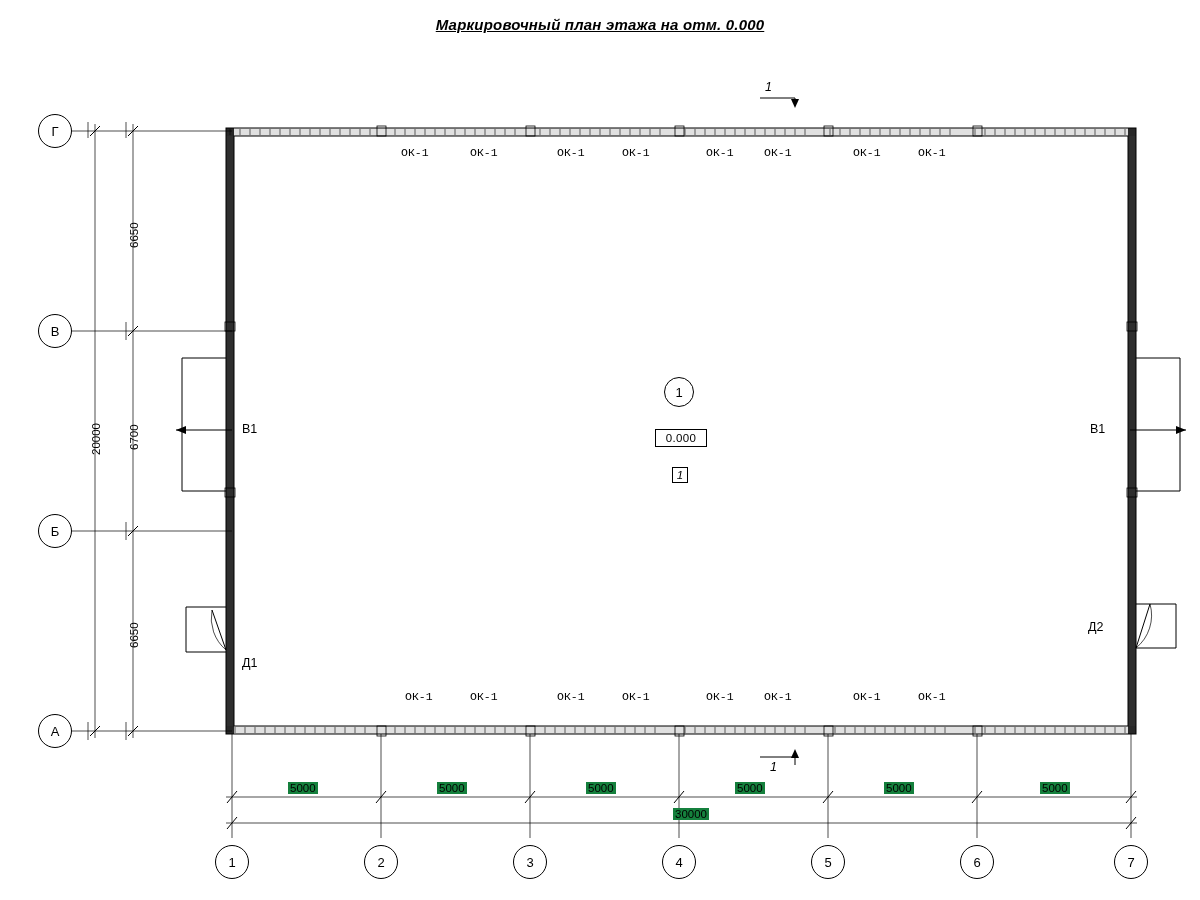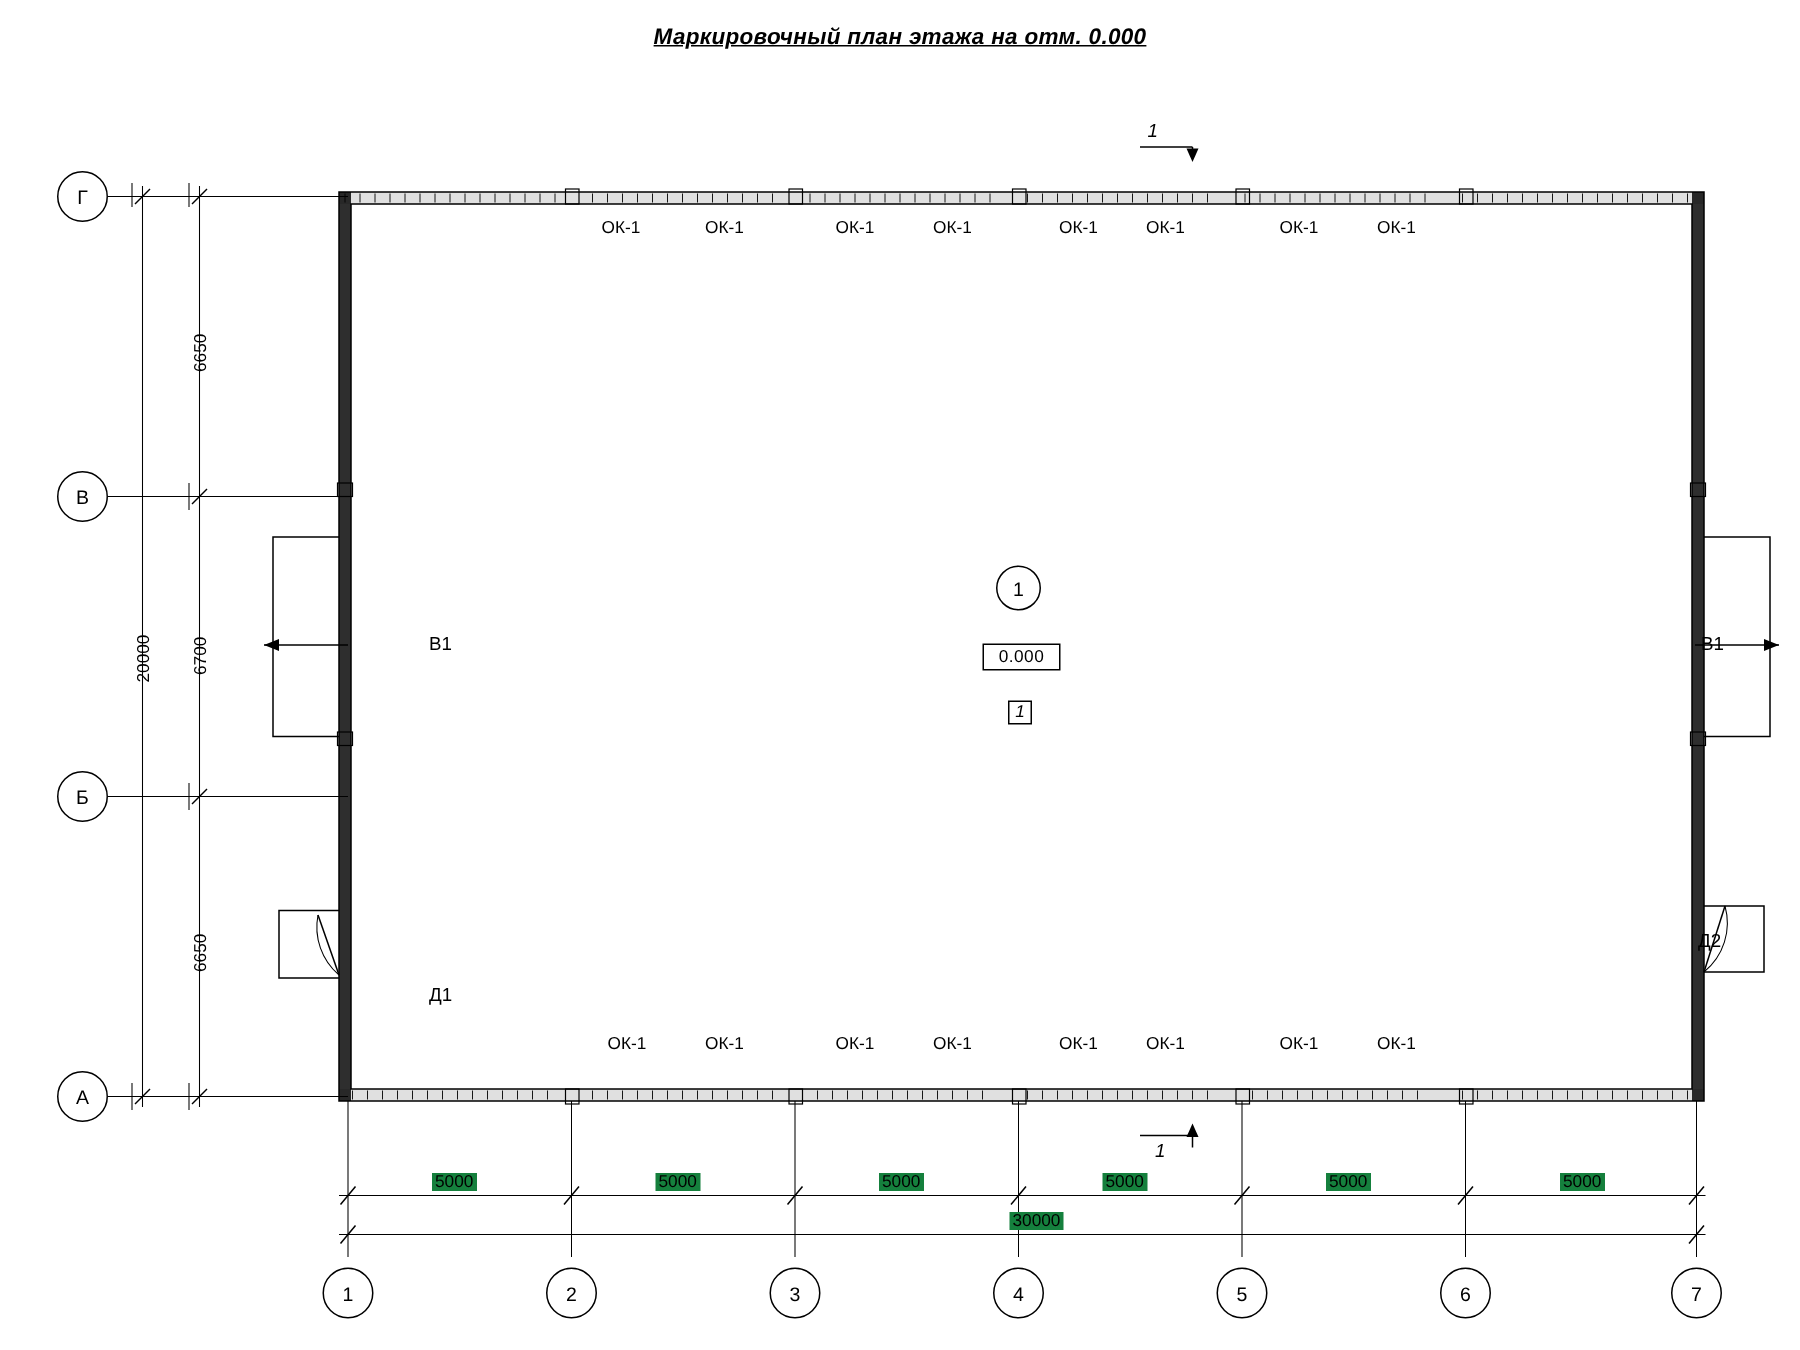--- a/index.html
+++ b/index.html
@@ -52,20 +52,21 @@
     position: absolute;
     font-size: 11.5px;
     white-space: nowrap;
     transform-origin: 0 0;
     transform: rotate(-90deg);
   }
   .tag {
     position: absolute;
     font-size: 11.5px;
     white-space: nowrap;
+    font-family: Liberation Mono, monospace;
   }
   .box-lbl {
     position: absolute;
     border: 1px solid #000;
     box-sizing: border-box;
     background: #fff;
     display: flex;
     align-items: center;
     justify-content: center;
     font-size: 11.5px;
@@ -84,21 +85,20 @@
   }
   .sec-lbl {
     position: absolute;
     font-size: 12.5px;
     font-style: italic;
   }
   .wall-label {
     position: absolute;
     font-size: 12.5px;
     white-space: nowrap;
-    margin-left: 44px;
   }
   svg.overlay {
     position: absolute;
     left: 0;
     top: 0;
     width: 1200px;
     height: 900px;
     pointer-events: none;
   }
 </style>

